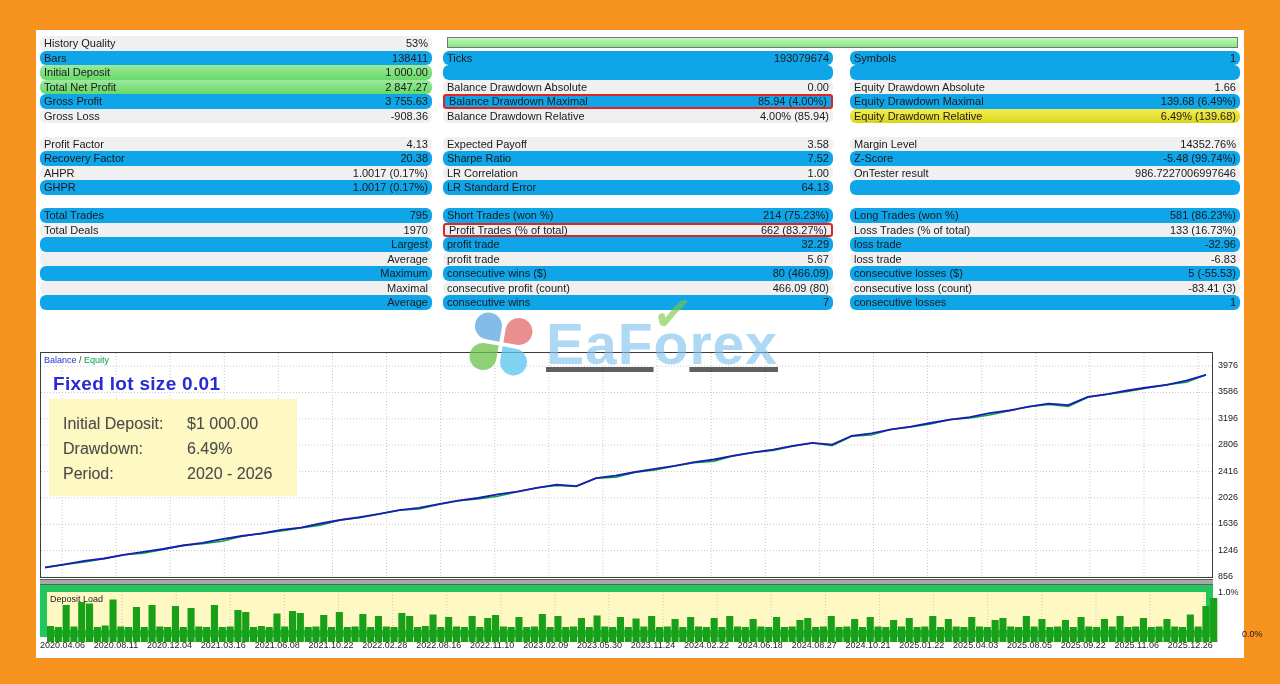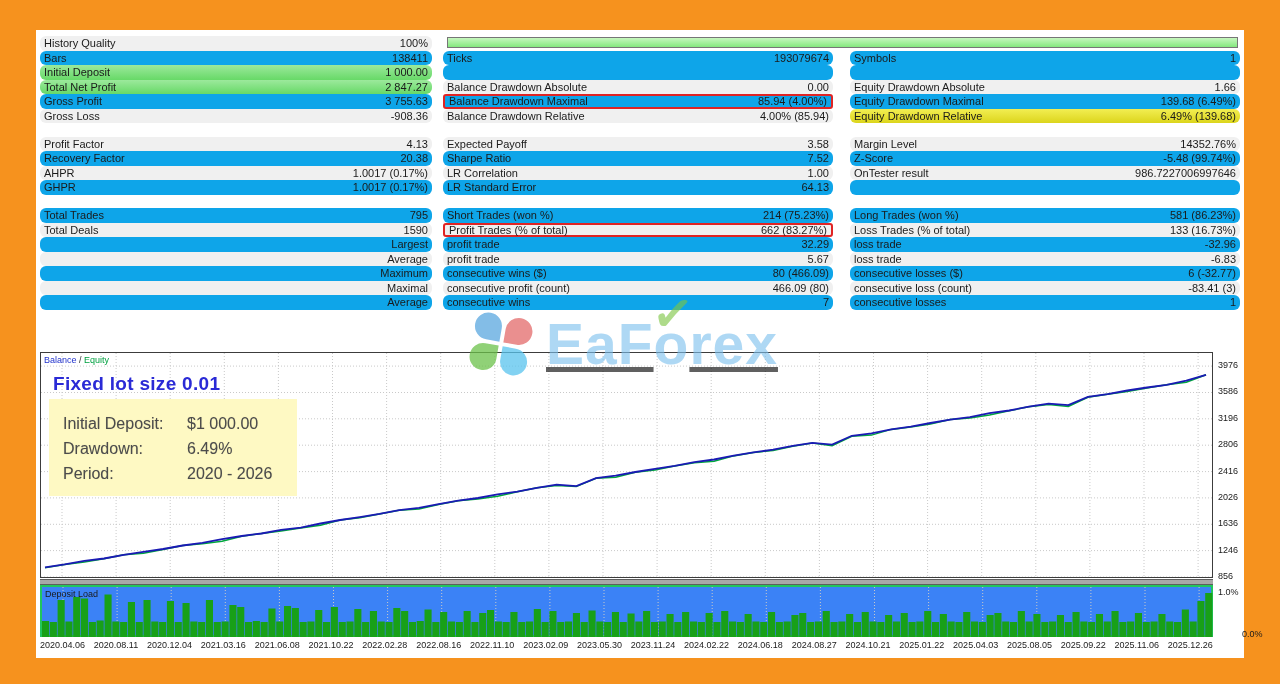--- a/index.html
+++ b/index.html
@@ -62,41 +62,41 @@
   .wm-check{position:absolute;left:-2px;top:-26px;font-size:50px;color:var(--check-green,#7dc643);
             opacity:1;transform:rotate(6deg);}
 
   
   .ylab{position:absolute;left:1182px;font-size:9px;color:#1a1a1a;transform:translateY(-50%);}
 
   
   .splitter{position:absolute;left:4px;top:549px;width:1173px;height:6px;box-sizing:border-box;
             background:#a8a8a8;border-top:1px solid #5e5e5e;border-bottom:1px solid #5e5e5e;}
   .deposit{position:absolute;left:4px;top:555px;width:1173px;height:52px;box-sizing:border-box;
-           border:2px solid #22c55e;background:#3b82f6;}
+           border:7px solid #22c55e;background:#fef9c3;}
   .deposit svg{position:absolute;left:0;top:0;}
   .dep-label{position:absolute;left:3px;top:2px;font-size:9px;color:#1a1a1a;z-index:2;}
   .dep-bar{fill:var(--deposit-bar,#18a018);}
   .dep-top{position:absolute;left:1182px;top:557px;font-size:9px;color:#1a1a1a;}
   .dep-bot{position:absolute;left:1182px;top:599px;font-size:9px;color:#1a1a1a;margin-left:24px;}
 
   .dates{position:absolute;left:4px;top:610px;width:1173px;display:flex;
          justify-content:space-between;font-size:9px;color:#1a1a1a;}
 </style>
 </head>
 <body>
 
 <div class="panel">
 
   <div class="progress"></div>
 
   <div class="col col-left">
       <div class="srow bg-g">
       <span class="lbl">History Quality</span>
-      <span class="val">100%</span>
+      <span class="val">53%</span>
     </div>
       <div class="srow bg-w">
       <span class="lbl">Bars</span>
       <span class="val">138411</span>
     </div>
       <div class="srow bg-green">
       <span class="lbl">Initial Deposit</span>
       <span class="val">1 000.00</span>
     </div>
       <div class="srow bg-green">
@@ -134,21 +134,21 @@
       <div class="srow bg-gap">
       <span class="lbl"></span>
       <span class="val"></span>
     </div>
       <div class="srow bg-w">
       <span class="lbl">Total Trades</span>
       <span class="val">795</span>
     </div>
       <div class="srow bg-g">
       <span class="lbl">Total Deals</span>
-      <span class="val">1590</span>
+      <span class="val">1970</span>
     </div>
       <div class="srow bg-w">
       <span class="lbl"></span>
       <span class="val">Largest</span>
     </div>
       <div class="srow bg-g">
       <span class="lbl"></span>
       <span class="val">Average</span>
     </div>
       <div class="srow bg-w">
@@ -302,21 +302,21 @@
       <div class="srow bg-w">
       <span class="lbl">loss trade</span>
       <span class="val">-32.96</span>
     </div>
       <div class="srow bg-g">
       <span class="lbl">loss trade</span>
       <span class="val">-6.83</span>
     </div>
       <div class="srow bg-w">
       <span class="lbl">consecutive losses ($)</span>
-      <span class="val">6 (-32.77)</span>
+      <span class="val">5 (-55.53)</span>
     </div>
       <div class="srow bg-g">
       <span class="lbl">consecutive loss (count)</span>
       <span class="val">-83.41 (3)</span>
     </div>
       <div class="srow bg-w">
       <span class="lbl">consecutive losses</span>
       <span class="val">1</span>
     </div>
     </div>

